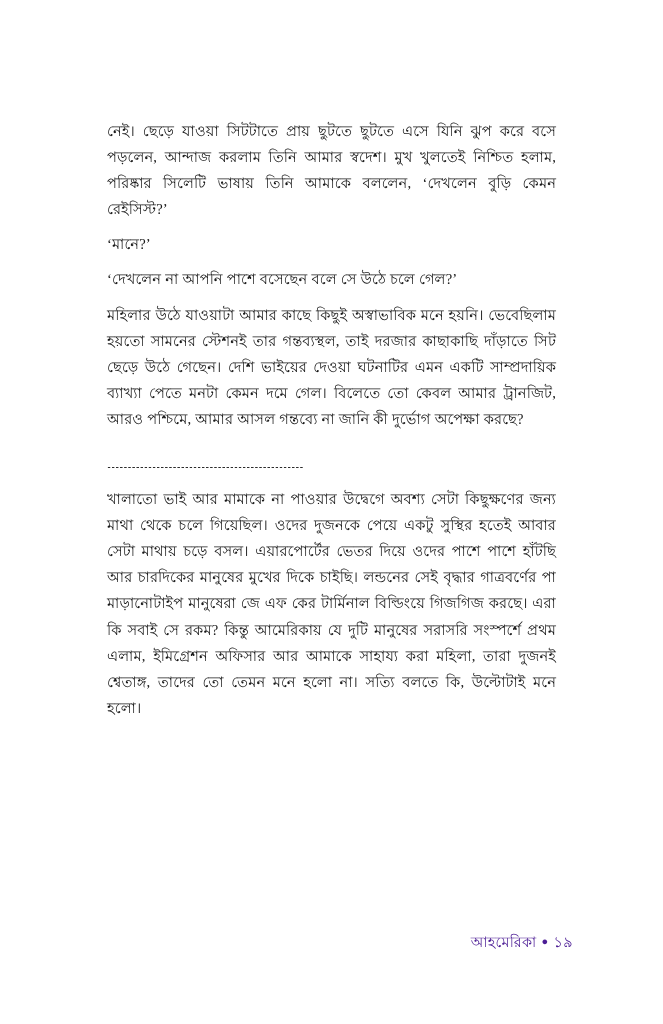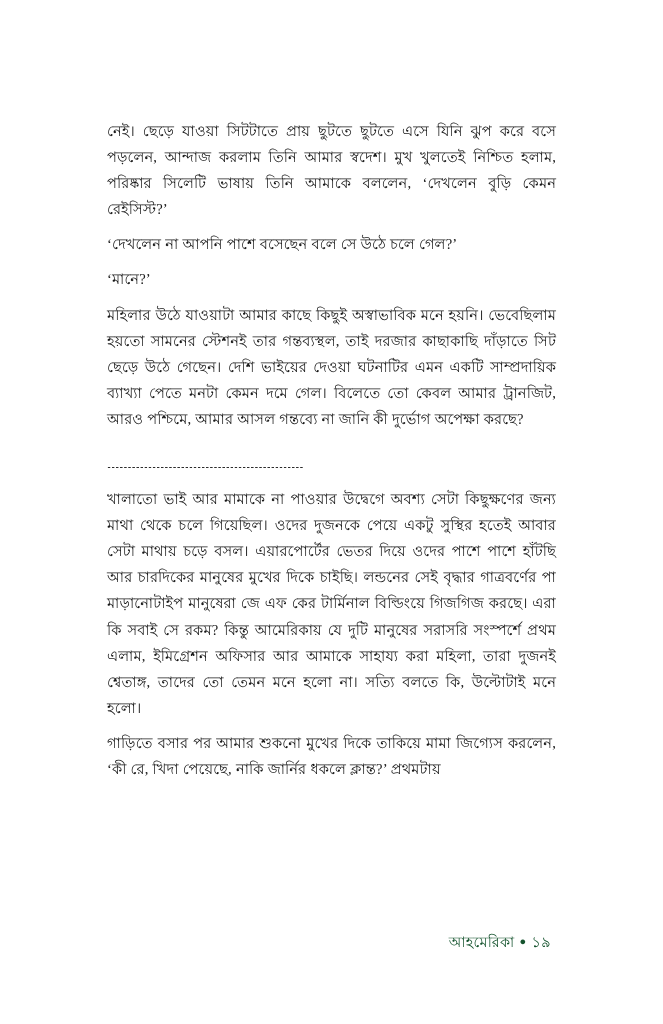--- a/index.html
+++ b/index.html
@@ -59,27 +59,27 @@
     width: 196px;
     height: 3px;
     background-image: radial-gradient(circle closest-side, #2b2b2b 65%, rgba(0,0,0,0) 66%);
     background-size: 4.1px 3px;
     background-repeat: repeat-x;
     background-position: 0 50%;
   }
 
   .footer {
     position: absolute;
-    left: 102px;
+    left: 124px;
     top: 932px;
     width: 449px;
     text-align: right;
     font-size: 14.4px;
     line-height: 20px;
-    color: #14532d;
+    color: #4c1d95;
     letter-spacing: 0.02em;
     white-space: nowrap;
     font-family: Liberation Serif, serif;
   }
   .footer .sep {
     display: inline-block;
     margin: 0 5px 0 5px;
     position: relative;
     top: -2px;
     font-size: 11px;
@@ -88,35 +88,34 @@
 </style>
 </head>
 <body>
 
 <div class="page">
 
   <div class="text-block">
 
     <p class="para">নেই। ছেড়ে যাওয়া সিটটাতে প্রায় ছুটতে ছুটতে এসে যিনি ঝুপ করে বসে পড়লেন, আন্দাজ করলাম তিনি আমার স্বদেশ। মুখ খুলতেই নিশ্চিত হলাম, পরিষ্কার সিলেটি ভাষায় তিনি আমাকে বললেন, ‘দেখলেন বুড়ি কেমন রেইসিস্ট?’</p>
 
+    <p class="para gap-sm">‘মানে?’</p>
+
     <p class="para gap-sm">‘দেখলেন না আপনি পাশে বসেছেন বলে সে উঠে চলে গেল?’</p>
-
-    <p class="para gap-sm">‘মানে?’</p>
 
 
     <p class="para gap-sm">মহিলার উঠে যাওয়াটা আমার কাছে কিছুই অস্বাভাবিক মনে হয়নি। ভেবেছিলাম হয়তো সামনের স্টেশনই তার গন্তব্যস্থল, তাই দরজার কাছাকাছি দাঁড়াতে সিট ছেড়ে উঠে গেছেন। দেশি ভাইয়ের দেওয়া ঘটনাটির এমন একটি সাম্প্রদায়িক ব্যাখ্যা পেতে মনটা কেমন দমে গেল। বিলেতে তো কেবল আমার ট্রানজিট, আরও পশ্চিমে, আমার আসল গন্তব্যে না জানি কী দুর্ভোগ অপেক্ষা করছে?</p>
 
     <div class="dot-rule-wrap">
       <span class="dot-rule"></span>
     </div>
 
 
     <p class="para gap-sm">খালাতো ভাই আর মামাকে না পাওয়ার উদ্বেগে অবশ্য সেটা কিছুক্ষণের জন্য মাথা থেকে চলে গিয়েছিল। ওদের দুজনকে পেয়ে একটু সুস্থির হতেই আবার সেটা মাথায় চড়ে বসল। এয়ারপোর্টের ভেতর দিয়ে ওদের পাশে পাশে হাঁটছি আর চারদিকের মানুষের মুখের দিকে চাইছি। লন্ডনের সেই বৃদ্ধার গাত্রবর্ণের পা মাড়ানোটাইপ মানুষেরা জে এফ কের টার্মিনাল বিল্ডিংয়ে গিজগিজ করছে। এরা কি সবাই সে রকম? কিন্তু আমেরিকায় যে দুটি মানুষের সরাসরি সংস্পর্শে প্রথম এলাম, ইমিগ্রেশন অফিসার আর আমাকে সাহায্য করা মহিলা, তারা দুজনই শ্বেতাঙ্গ, তাদের তো তেমন মনে হলো না। সত্যি বলতে কি, উল্টোটাই মনে হলো।</p>
 
-    <p class="para gap-sm">গাড়িতে বসার পর আমার শুকনো মুখের দিকে তাকিয়ে মামা জিগ্যেস করলেন, ‘কী রে, খিদা পেয়েছে, নাকি জার্নির ধকলে ক্লান্ত?’ প্রথমটায়</p>
 
   </div>
 
   <div class="footer">
     <span class="booktitle">আহমেরিকা</span><span class="sep">●</span><span class="pgnum">১৯</span>
   </div>
 
 </div>
 
 </body></html>

